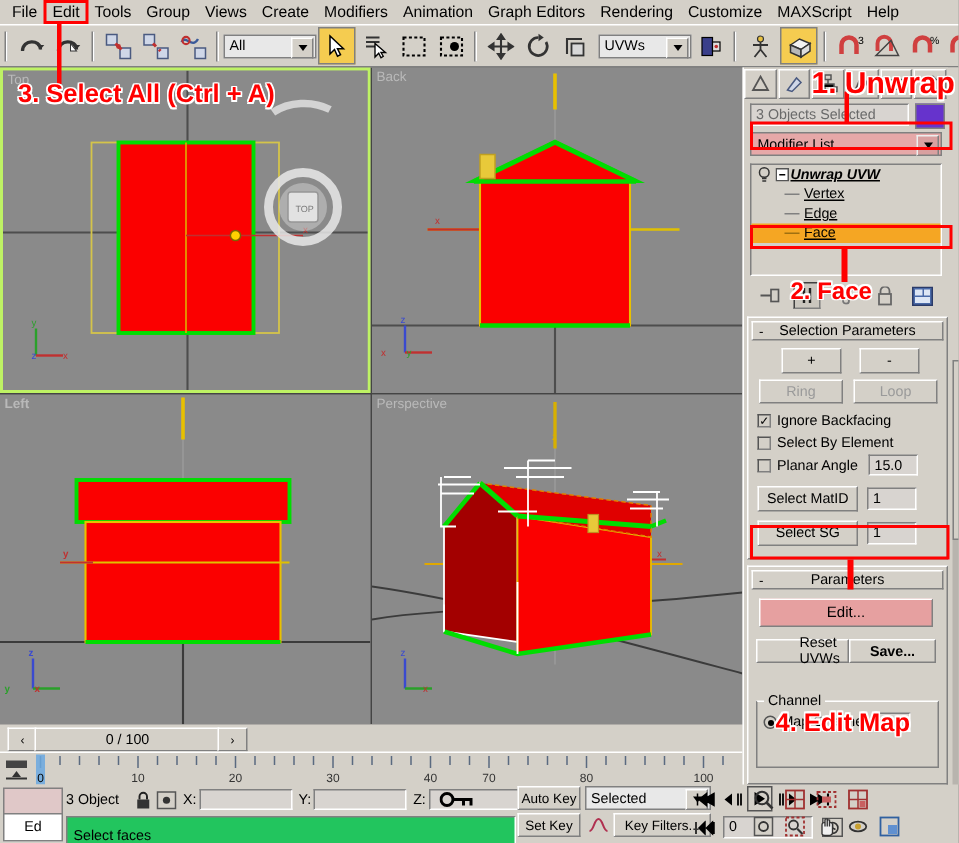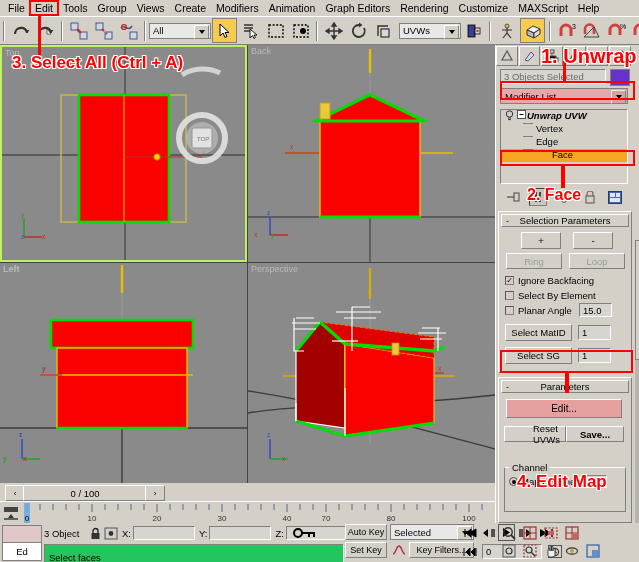--- a/index.html
+++ b/index.html
@@ -82,23 +82,23 @@
   .colorchip{position:absolute;left:114px;top:24px;width:18px;height:15px;background:#6633cc;
              border:1px solid #808080;}
   .modlist{position:absolute;left:4px;top:43px;width:128px;height:16px;background:#e6a8a8;
            border:1px solid #808080;display:flex;align-items:center;padding-left:4px;
            box-sizing:border-box;font-size:9.5px;}
   .modlist .arw{position:absolute;right:1px;top:1px;width:13px;height:12px;background:#d9a0a0;
                 border:1px solid #808080;border-top-color:#eee;border-left-color:#eee;
                 display:flex;align-items:center;justify-content:center;}
   .stack{position:absolute;left:4px;top:64px;width:128px;height:75px;background:#d4d0c8;
          border:1px solid #808080;border-bottom-color:#fff;border-right-color:#fff;box-sizing:border-box;}
-  .strow{height:13px;display:flex;font-size:9.5px;padding-left:3px;
-         box-sizing:border-box;position:relative;}
-  .strow.sel{background:#f5a623;gap:16px;}
+  .strow{height:13px;display:flex;align-items:center;font-size:9.5px;padding-left:3px;
+         box-sizing:border-box;position:relative;text-decoration:underline;}
+  .strow.sel{background:#f5a623;}
   .stacktb{position:absolute;left:4px;top:142px;width:128px;height:20px;display:flex;
            align-items:center;justify-content:space-around;}
   .stbtn{width:18px;height:18px;display:flex;align-items:center;justify-content:center;
          box-sizing:border-box;}
   .stbtn.press{border:1px solid #808080;border-top-color:#404040;border-left-color:#404040;background:#cac6be;}
 
   .rollout{position:absolute;left:2px;width:134px;background:#d4d0c8;
            border:1px solid #808080;border-top-color:#fff;border-left-color:#fff;box-sizing:border-box;}
   .rhead{height:13px;background:#d4d0c8;border:1px solid #808080;border-top-color:#fff;
          border-left-color:#fff;display:flex;align-items:center;justify-content:center;

